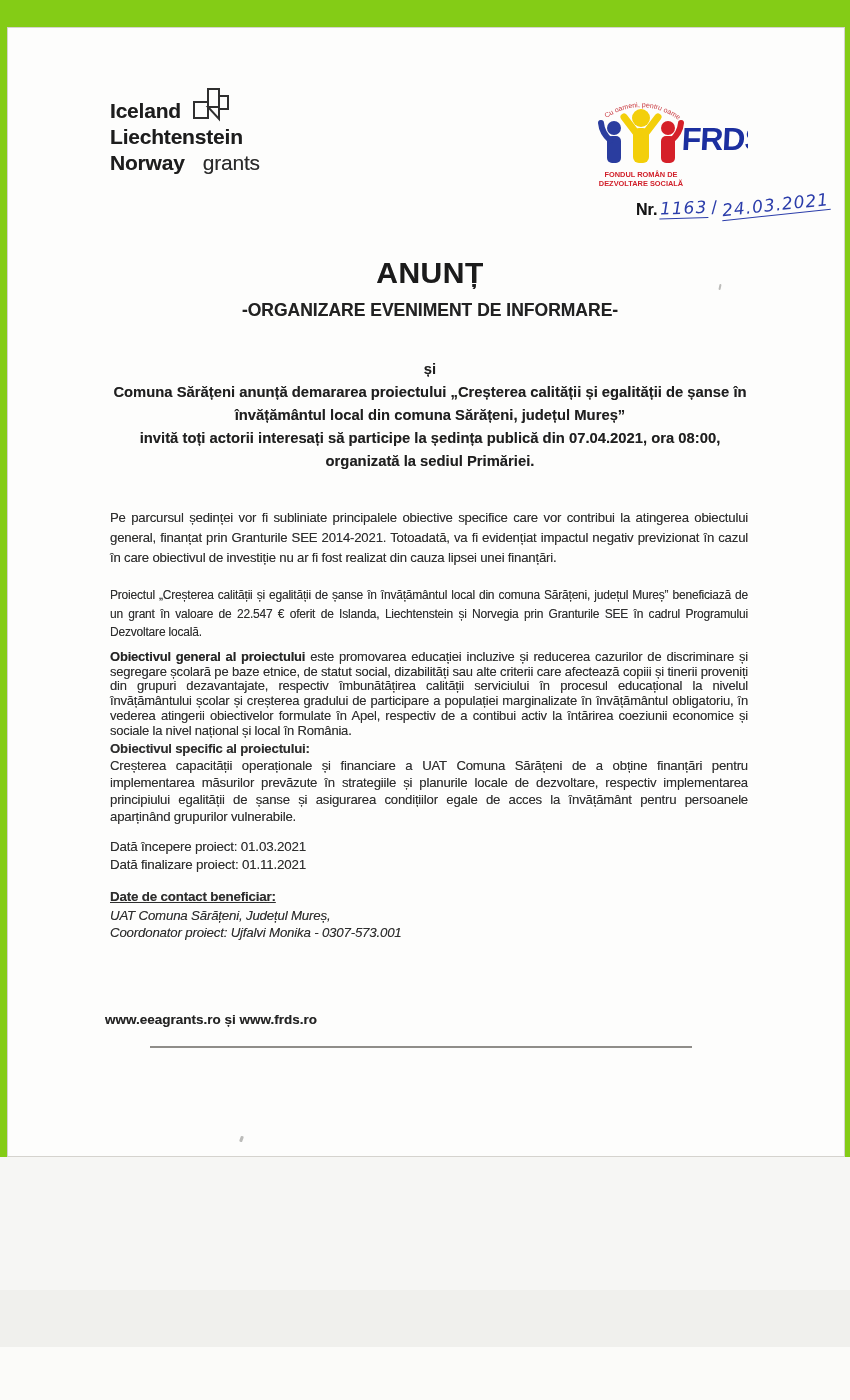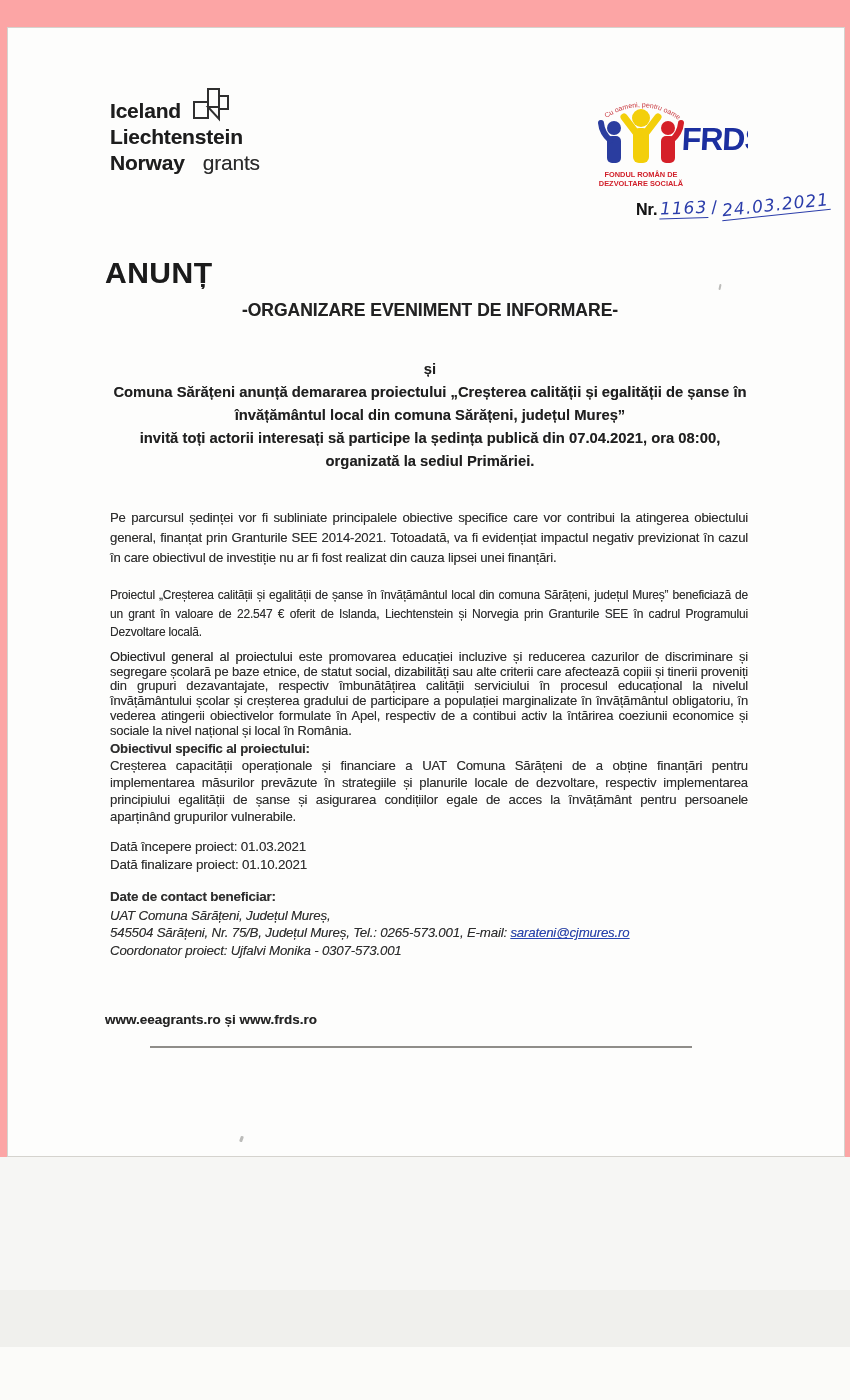--- a/index.html
+++ b/index.html
@@ -1,16 +1,16 @@
 <!DOCTYPE html>
 <html><head>
 <meta charset="utf-8">
 <style>
   html,body{margin:0;padding:0;background:#e9e8e5;}
-  #canvas{position:relative;width:850px;height:1400px;background:#fca5a5;overflow:hidden;
+  #canvas{position:relative;width:850px;height:1400px;background:#84cc16;overflow:hidden;
           font-family:"Liberation Sans",sans-serif;color:#2d2d2d;}
   
   .sheet{position:absolute;left:7px;top:27px;width:838px;height:1130px;background:#fdfdfc;}
   .edge{position:absolute;background:#d5d3ce;}
   .below-sheet{position:absolute;left:0;top:1157px;width:850px;height:243px;background:#f6f6f4;}
   .band-a{position:absolute;left:0;top:1290px;width:850px;height:57px;background:#f0f0ed;}
   .band-b{position:absolute;left:0;top:1347px;width:850px;height:53px;background:#fbfbf9;}
 
   .t{position:absolute;}
   .ink{text-shadow:0 0 0.4px rgba(45,45,45,0.45);}
@@ -24,38 +24,38 @@
   .frds{left:596px;top:97px;}
 
   
   .nr-label{left:636px;top:201px;font-size:16px;font-weight:bold;color:#141414;}
   .hw{left:659px;top:196px;width:150px;font-family:"DejaVu Sans",sans-serif;font-style:italic;
       font-size:17px;color:#2b3daa;transform:rotate(-2deg);letter-spacing:1px;white-space:nowrap;}
   .hw .u{border-bottom:1.6px solid #2b3daa;padding:0 1px;}
   .hw .hw-date{display:inline-block;transform:rotate(-4deg);}
   .hw .sep{margin:0 3px;font-style:normal;}
 
-  .title{left:105px;width:650px;top:256px;text-align:left;font-size:30px;font-weight:bold;
+  .title{left:105px;width:650px;top:256px;text-align:center;font-size:30px;font-weight:bold;
          letter-spacing:0.5px;color:#1b1b1b;}
   .subtitle{left:105px;width:650px;top:300px;text-align:center;font-size:17.5px;font-weight:bold;color:#222;}
 
   .intro{left:105px;width:650px;top:358px;text-align:center;font-weight:bold;font-size:14.8px;
          line-height:23px;color:#1f1f1f;}
   .intro p{margin:0;}
 
   .body-flow{left:110px;width:638px;top:508px;}
   .body-flow p{margin:0;text-align:justify;letter-spacing:-0.2px;color:#2e2e2e;}
   .p1{font-size:13.2px;line-height:19.8px;margin-bottom:19px !important;}
   .p2{font-size:12px;line-height:18.2px;margin-bottom:9px !important;}
   .p3{font-size:13px;line-height:14.7px;margin-bottom:3px !important;}
-  .lead-bold{font-weight:normal;color:#242424;}
+  .lead-bold{font-weight:bold;color:#242424;}
   .h-spec{font-size:13.2px;font-weight:bold;margin-bottom:2px !important;text-align:center;color:#242424;}
   .spec{font-size:13.2px;line-height:16.9px;margin-bottom:12px !important;}
   .dates{font-size:13.4px;line-height:18.5px;white-space:pre-line;margin-bottom:14px !important;text-align:left !important;}
-  .c-head{font-size:13.4px;font-weight:bold;margin-bottom:3px !important;text-align:center;color:#242424;}
+  .c-head{font-size:13.4px;font-weight:bold;margin-bottom:3px !important;text-align:center;color:#242424;text-decoration:underline;}
   .c-line{font-size:13.3px;line-height:17.6px;font-style:italic;text-align:left !important;}
   .email{color:#2643b5;text-decoration:underline;cursor:pointer;}
 
   .quote{left:105px;width:650px;top:978px;text-align:center;font-weight:bold;font-size:13.8px;
          line-height:19px;white-space:pre-line;color:#242424;}
   .rule{left:150px;top:1046px;width:542px;height:1.5px;background:#8f8d89;}
   .websites{left:105px;width:650px;top:1012px;font-weight:bold;font-size:13.5px;color:#242424;}
 
   .artifact{position:absolute;background:#9a9a96;opacity:0.65;border-radius:1px;}
 </style>
@@ -133,24 +133,23 @@
     <p>invită toți actorii interesați să participe la ședința publică din 07.04.2021, ora 08:00, organizată la sediul Primăriei.</p>
   </div>
 
   <div class="t body-flow ink">
     <p class="p1">Pe parcursul ședinței vor fi subliniate principalele obiective specifice care vor contribui la atingerea obiectului general, finanțat prin Granturile SEE 2014-2021. Totoadată, va fi evidențiat impactul negativ previzionat în cazul în care obiectivul de investiție nu ar fi fost realizat din cauza lipsei unei finanțări.</p>
     <p class="p2">Proiectul „Creșterea calității și egalității de șanse în învățământul local din comuna Sărățeni, județul Mureș” beneficiază de un grant în valoare de 22.547 € oferit de Islanda, Liechtenstein și Norvegia prin Granturile SEE în cadrul Programului Dezvoltare locală.</p>
     <p class="p3"><span class="lead-bold">Obiectivul general al proiectului</span><span> este promovarea educației incluzive și reducerea cazurilor de discriminare și segregare școlară pe baze etnice, de statut social, dizabilități sau alte criterii care afectează copiii și tinerii proveniți din grupuri dezavantajate, respectiv îmbunătățirea calității serviciului în procesul educațional la nivelul învățământului școlar și creșterea gradului de participare a populației marginalizate în învățământul obligatoriu, în vederea atingerii obiectivelor formulate în Apel, respectiv de a contibui activ la întărirea coeziunii economice și sociale la nivel național și local în România.</span></p>
     <p class="h-spec">Obiectivul specific al proiectului:</p>
     <p class="spec">Creșterea capacității operaționale și financiare a UAT Comuna Sărățeni de a obține finanțări pentru implementarea măsurilor prevăzute în strategiile și planurile locale de dezvoltare, respectiv implementarea principiului egalității de șanse și asigurarea condițiilor egale de acces la învățământ pentru persoanele aparținând grupurilor vulnerabile.</p>
     <p class="dates">Dată începere proiect: 01.03.2021
-Dată finalizare proiect: 01.10.2021</p>
+Dată finalizare proiect: 01.11.2021</p>
     <p class="c-head">Date de contact beneficiar:</p>
     <p class="c-line">UAT Comuna Sărățeni, Județul Mureș,</p>
-    <p class="c-line"><span>545504 Sărățeni, Nr. 75/B, Județul Mureș, Tel.: 0265-573.001, E-mail: </span><span class="email">sarateni@cjmures.ro</span></p>
     <p class="c-line">Coordonator proiect: Ujfalvi Monika - 0307-573.001</p>
   </div>
 
   <div class="t rule"></div>
   <div class="t websites ink">www.eeagrants.ro și www.frds.ro</div>
 
   <div class="artifact" style="left:240px;top:1136px;width:3px;height:6px;transform:rotate(20deg);"></div>
 </div>
 
 </body></html>

